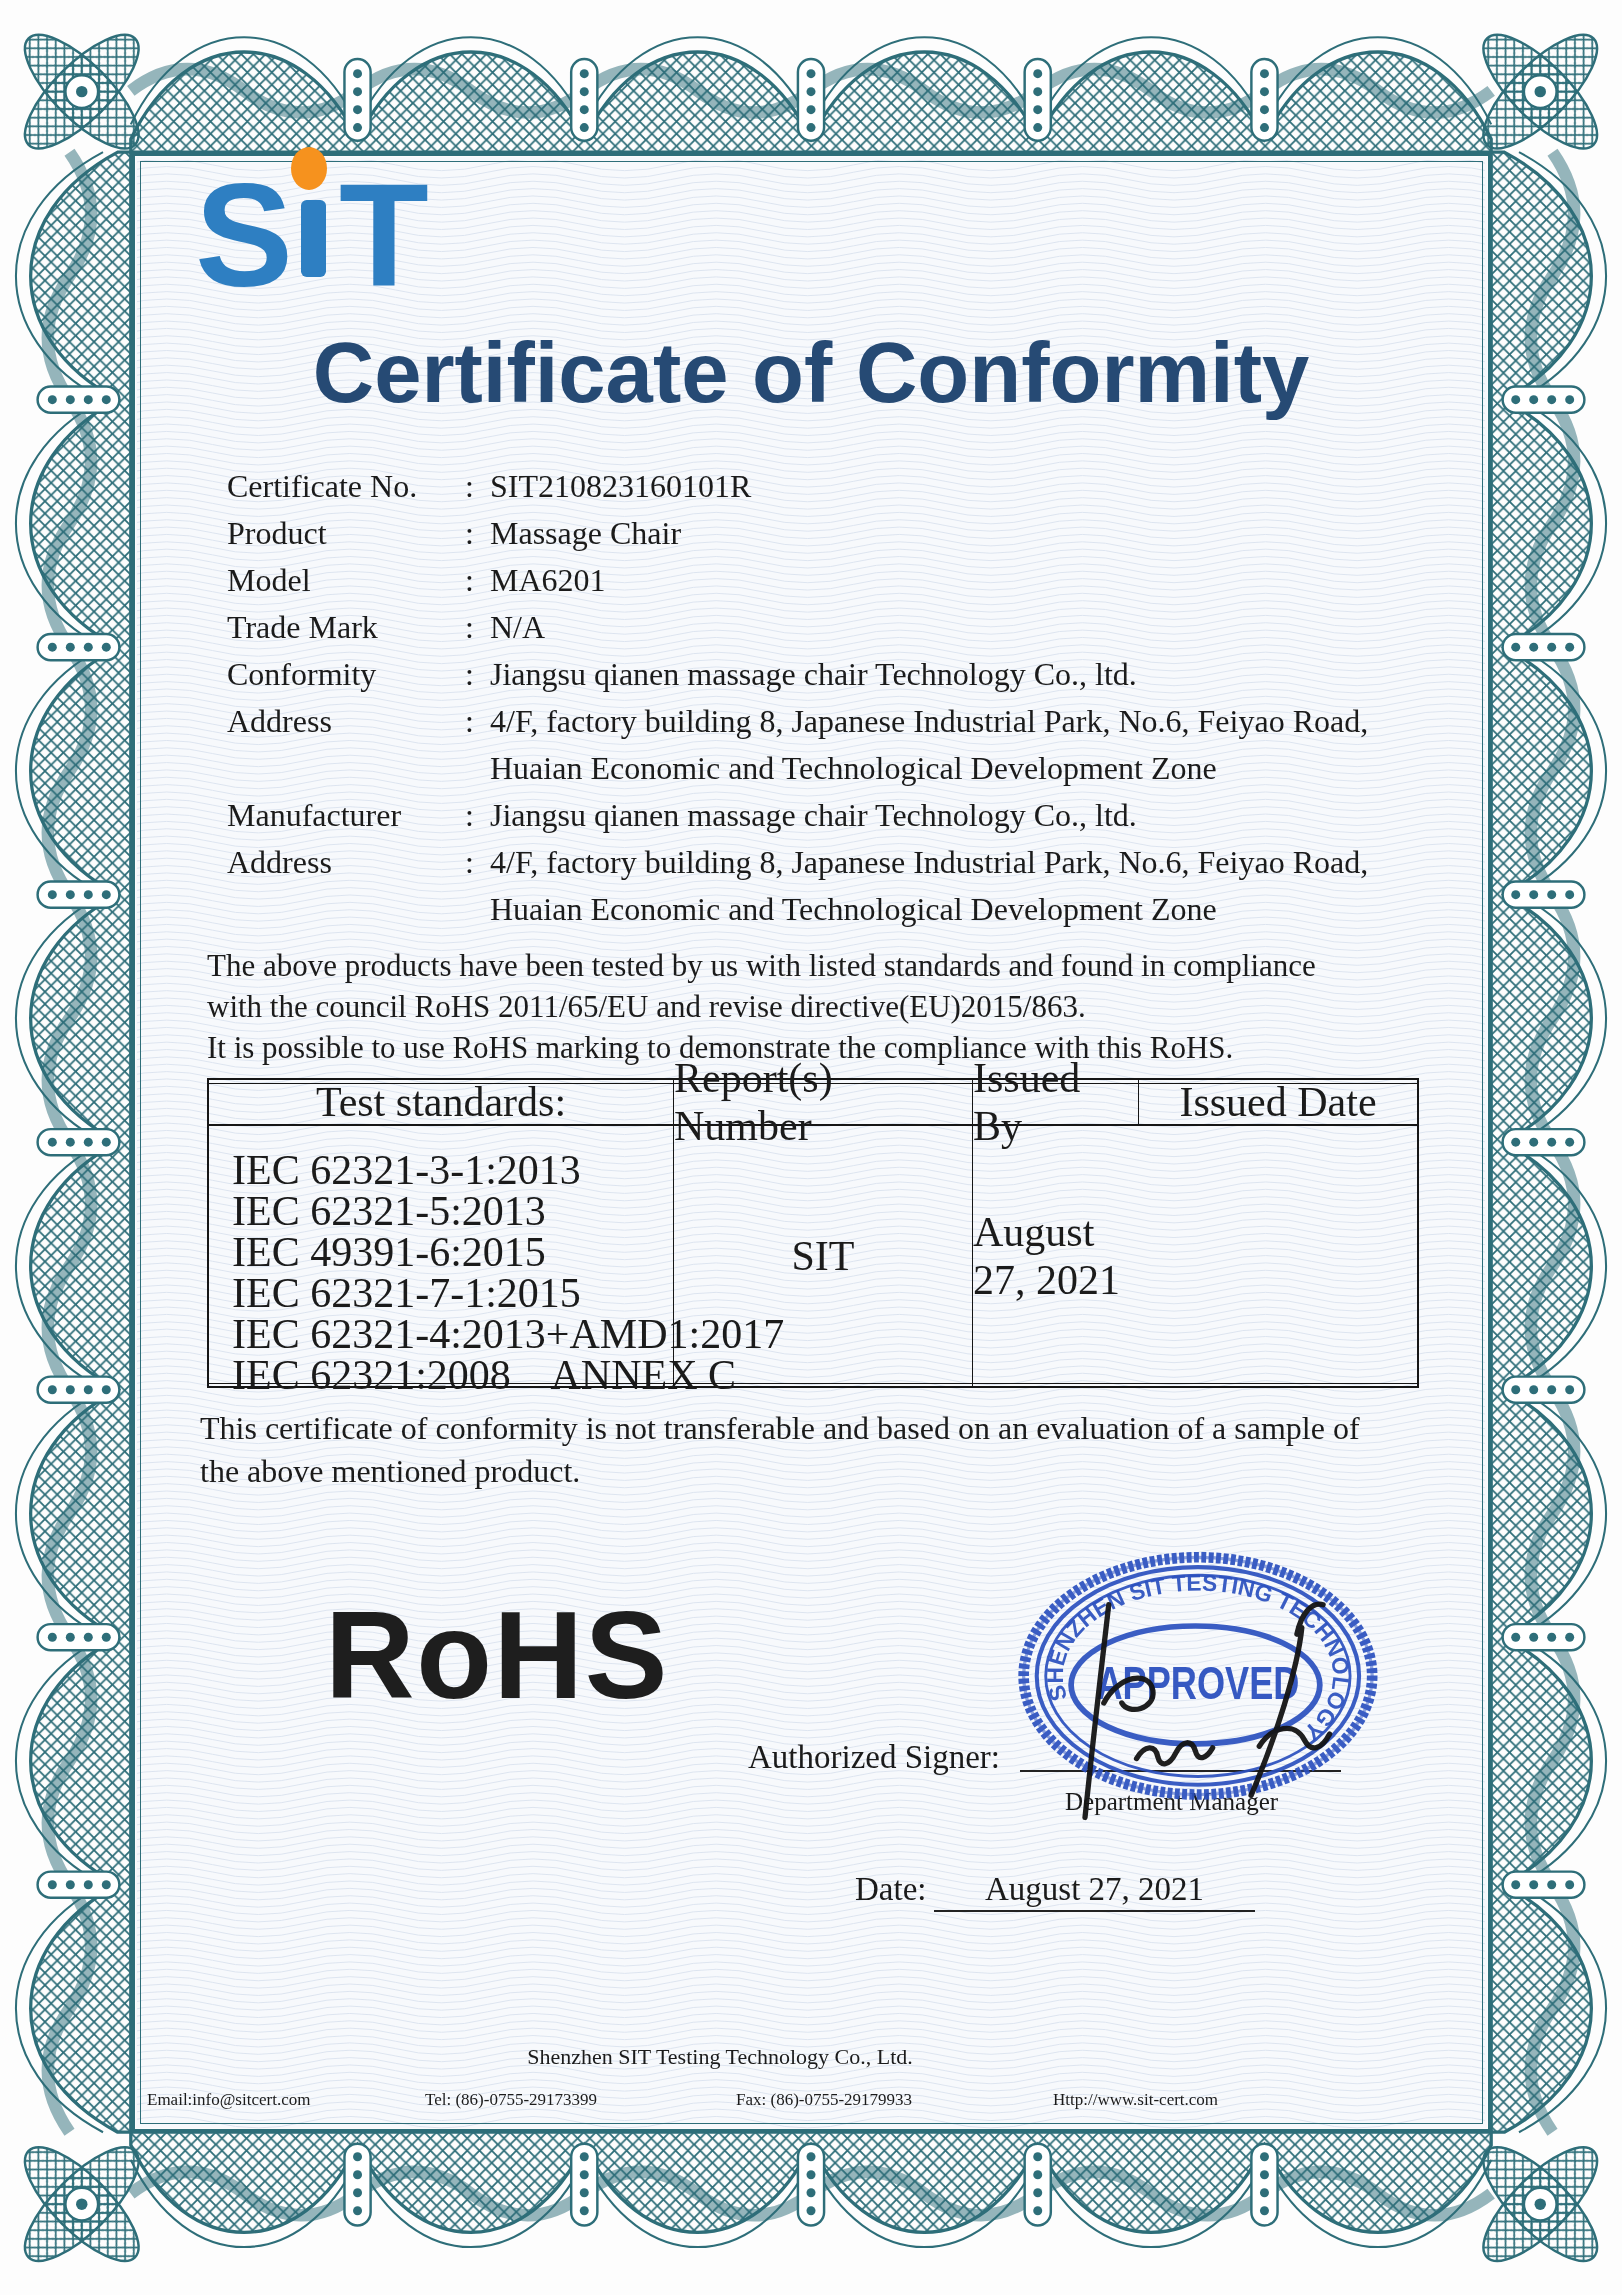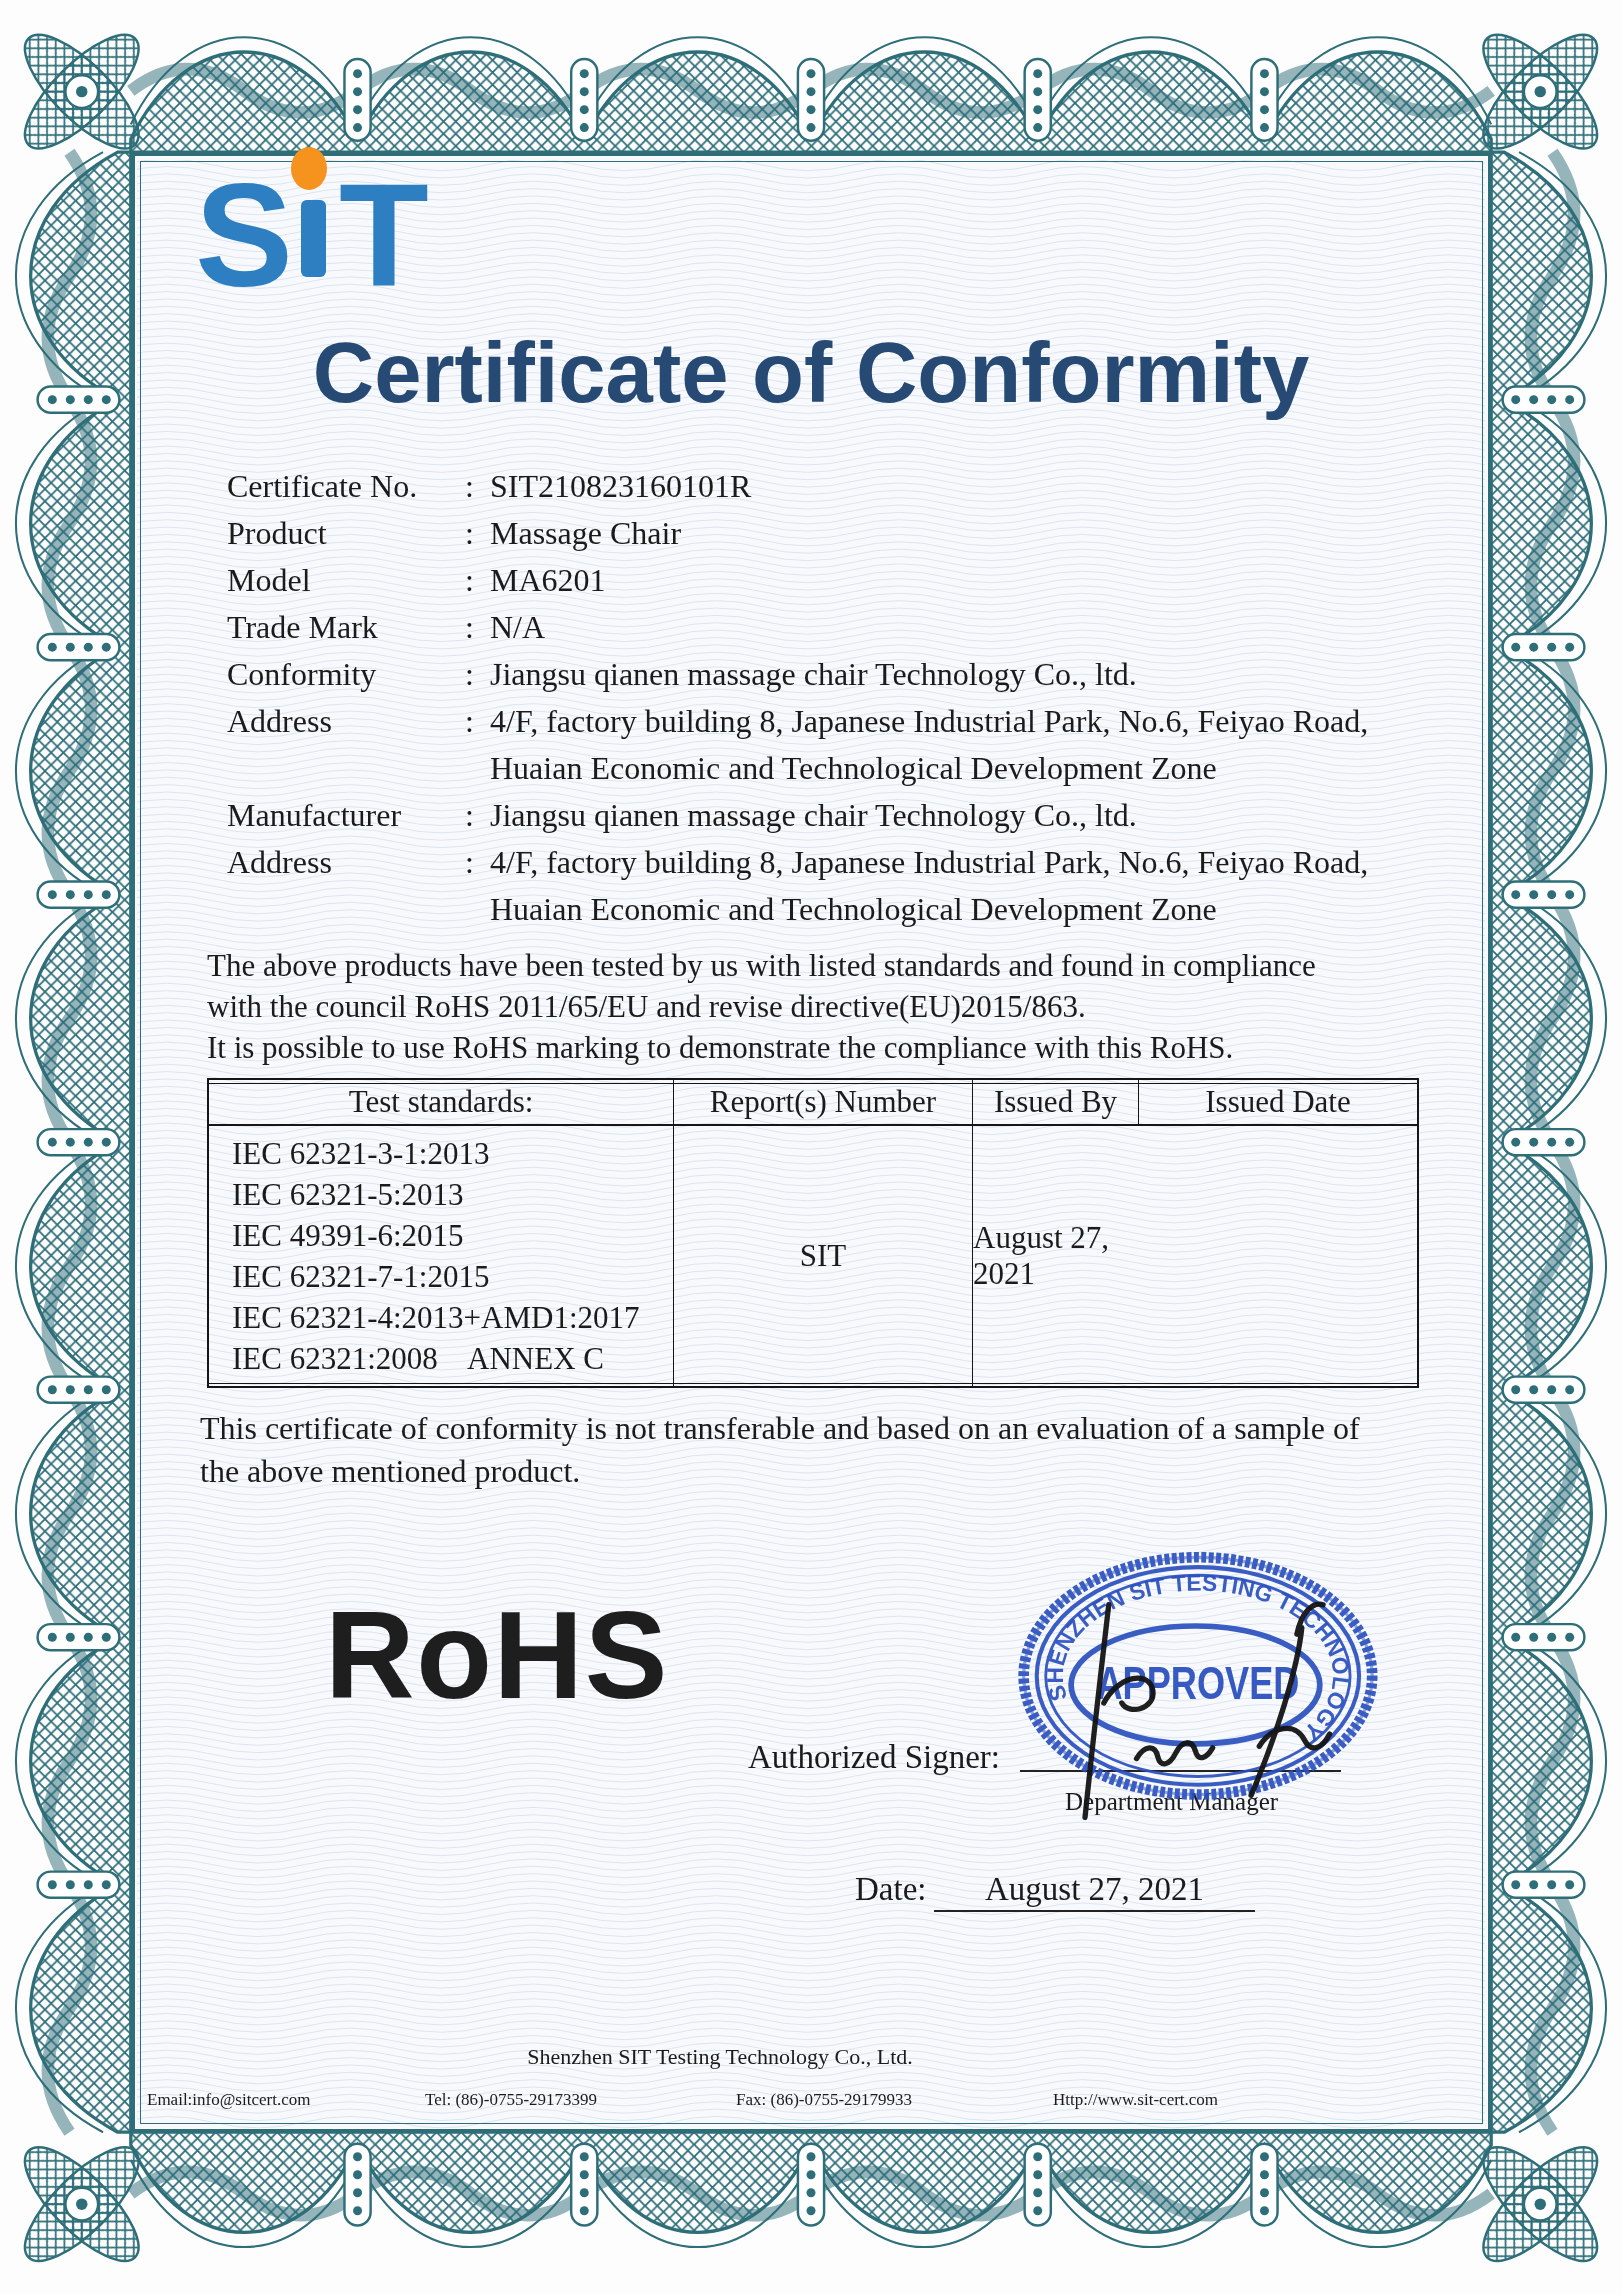--- a/index.html
+++ b/index.html
@@ -26,26 +26,26 @@
   
   .fields{position:absolute;left:227px;top:463px;width:1235px;z-index:2;font-size:32px;}
   .frow{display:grid;grid-template-columns:222px 41px 957px;line-height:47px;}
   .frow .colon{text-align:center;}
   
   .para{position:absolute;left:207px;top:945px;width:1145px;font-size:31px;line-height:41px;z-index:2;}
   .transfer{position:absolute;left:200px;top:1407px;width:1182px;font-size:32px;line-height:43px;z-index:2;}
   
   .tbl{position:absolute;left:207px;top:1078px;width:1212px;z-index:2;display:grid;
        grid-template-columns:464px 299px 166px 1fr;grid-template-rows:46px 260px;
-       border:2.5px solid #161616;box-sizing:border-box;font-size:31px;background:transparent;}
+       border:2.5px solid #161616;box-sizing:border-box;font-size:42px;background:transparent;}
   .tbl:before{content:"";position:absolute;left:0;right:0;top:2.5px;border-top:1.6px solid #161616;}
   .tbl:after{content:"";position:absolute;left:0;right:0;bottom:2.5px;border-bottom:1.6px solid #161616;}
   .th{display:flex;align-items:center;justify-content:center;border-bottom:2.5px solid #161616;}
   .bl{border-left:1.6px solid #161616;}
-  .std{padding:7px 0 0 23px;}
+  .std{padding:24px 0 0 23px;}
   .std div{line-height:41px;white-space:pre;}
   .cellc{display:flex;align-items:center;justify-content:center;}
   
   .rohs{position:absolute;left:325px;top:1572px;z-index:2;font-family:"Liberation Sans",sans-serif;
         font-weight:bold;font-size:124px;letter-spacing:1.6px;color:#1e1e1e;margin-top:12px;}
   
   .signer-label{position:absolute;left:748px;top:1739px;font-size:33px;z-index:2;}
   .sig-underline{position:absolute;left:1020px;top:1770px;width:321px;border-top:2.5px solid #222;z-index:2;}
   .dept{position:absolute;left:1065px;top:1788px;font-size:25px;z-index:2;}
   .date-label{position:absolute;left:855px;top:1871px;font-size:33px;z-index:2;}

